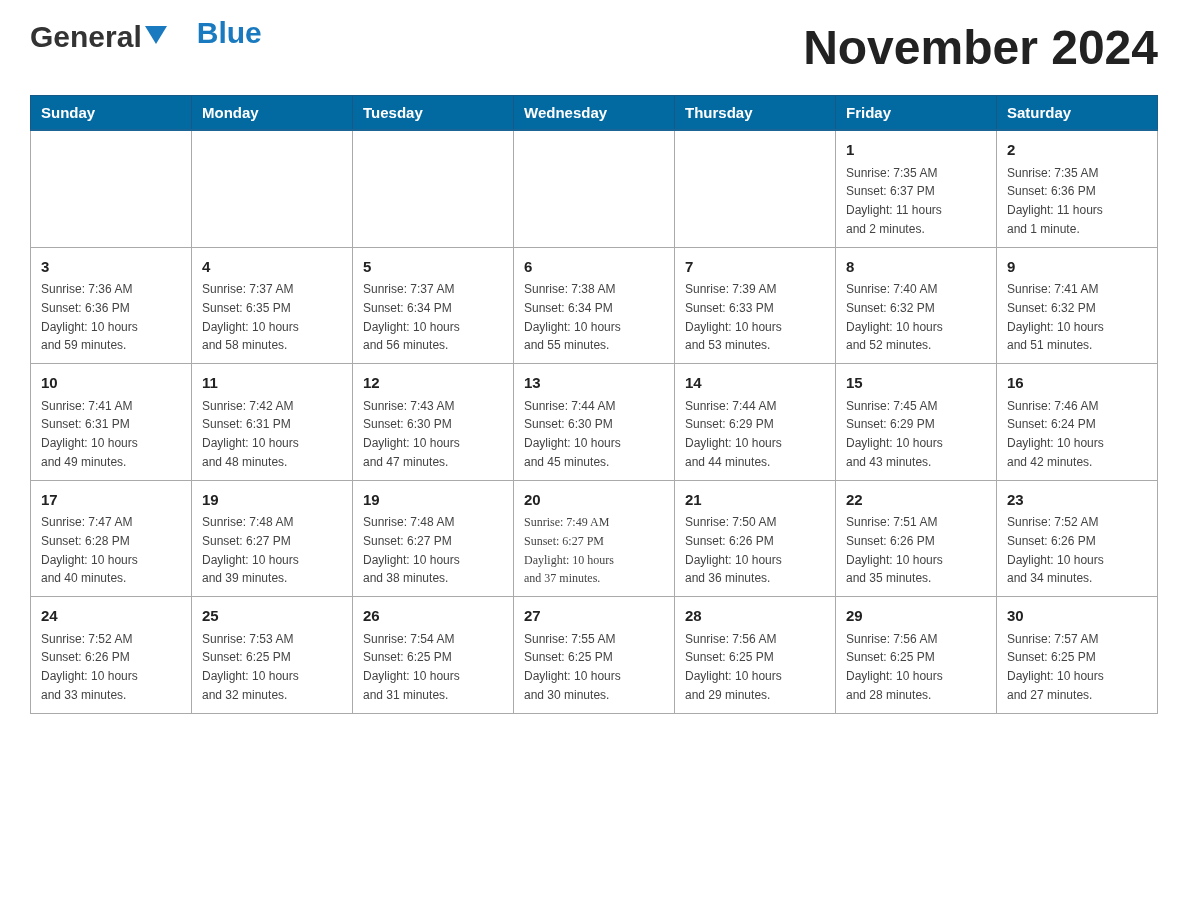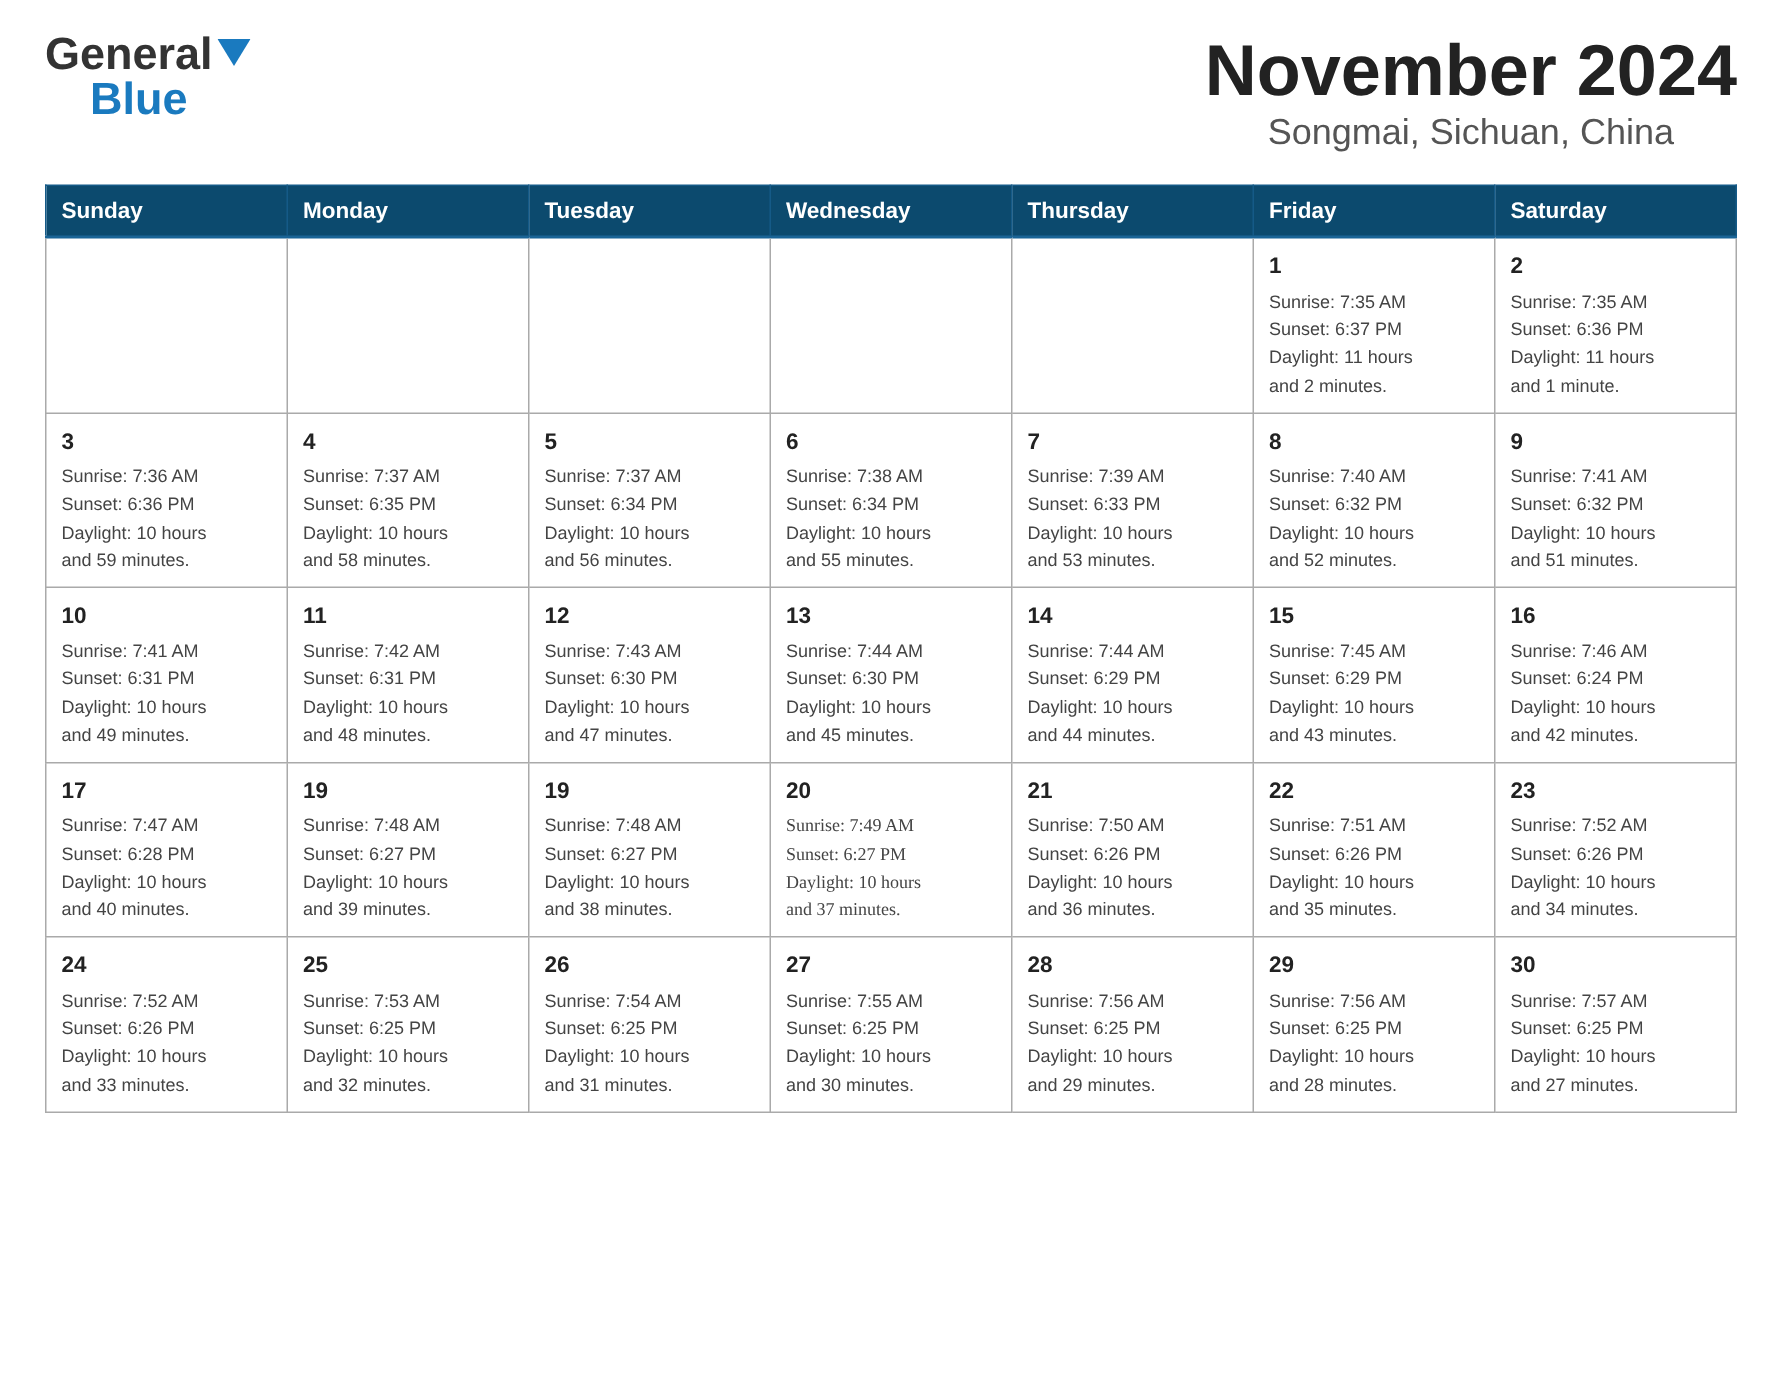--- a/index.html
+++ b/index.html
@@ -10,42 +10,42 @@
       color: #333;
     }
     .header {
       display: flex;
       justify-content: space-between;
       align-items: flex-start;
       margin-bottom: 20px;
     }
     .logo {
       display: flex;
-      flex-direction: column;
+      flex-direction: row;
       align-items: flex-start;
     }
     .title-block {
       text-align: center;
     }
     .title-block h1 {
       font-size: 48px;
       font-weight: bold;
       color: #222;
     }
     .title-block h2 {
       font-size: 24px;
       font-weight: normal;
       color: #555;
     }
     .calendar {
       width: 100%;
       border-collapse: collapse;
     }
     .calendar thead tr th {
-      background-color: #0c4a6e;
+      background-color: #0369a1;
       color: #fff;
       font-size: 15px;
       font-weight: bold;
       padding: 8px 10px;
       text-align: left;
       border: 1px solid #155a87;
     }
     .calendar tbody tr td {
       vertical-align: top;
       padding: 8px 10px;
@@ -109,21 +109,20 @@
           <polygon points="0,0 22,0 11,18" fill="#1a7abf"></polygon>
         </svg>
       </span>
     </div>
     <div class="logo-row2">
       <span class="logo-blue-text">Blue</span>
     </div>
   </div>
   <div class="title-block">
     <h1>November 2024</h1>
-    <h2>Songmai, Sichuan, China</h2>
   </div>
 </div>
 
 <table class="calendar">
   <thead>
     <tr>
     <th>Sunday</th>
         <th>Monday</th>
         <th>Tuesday</th>
         <th>Wednesday</th>

